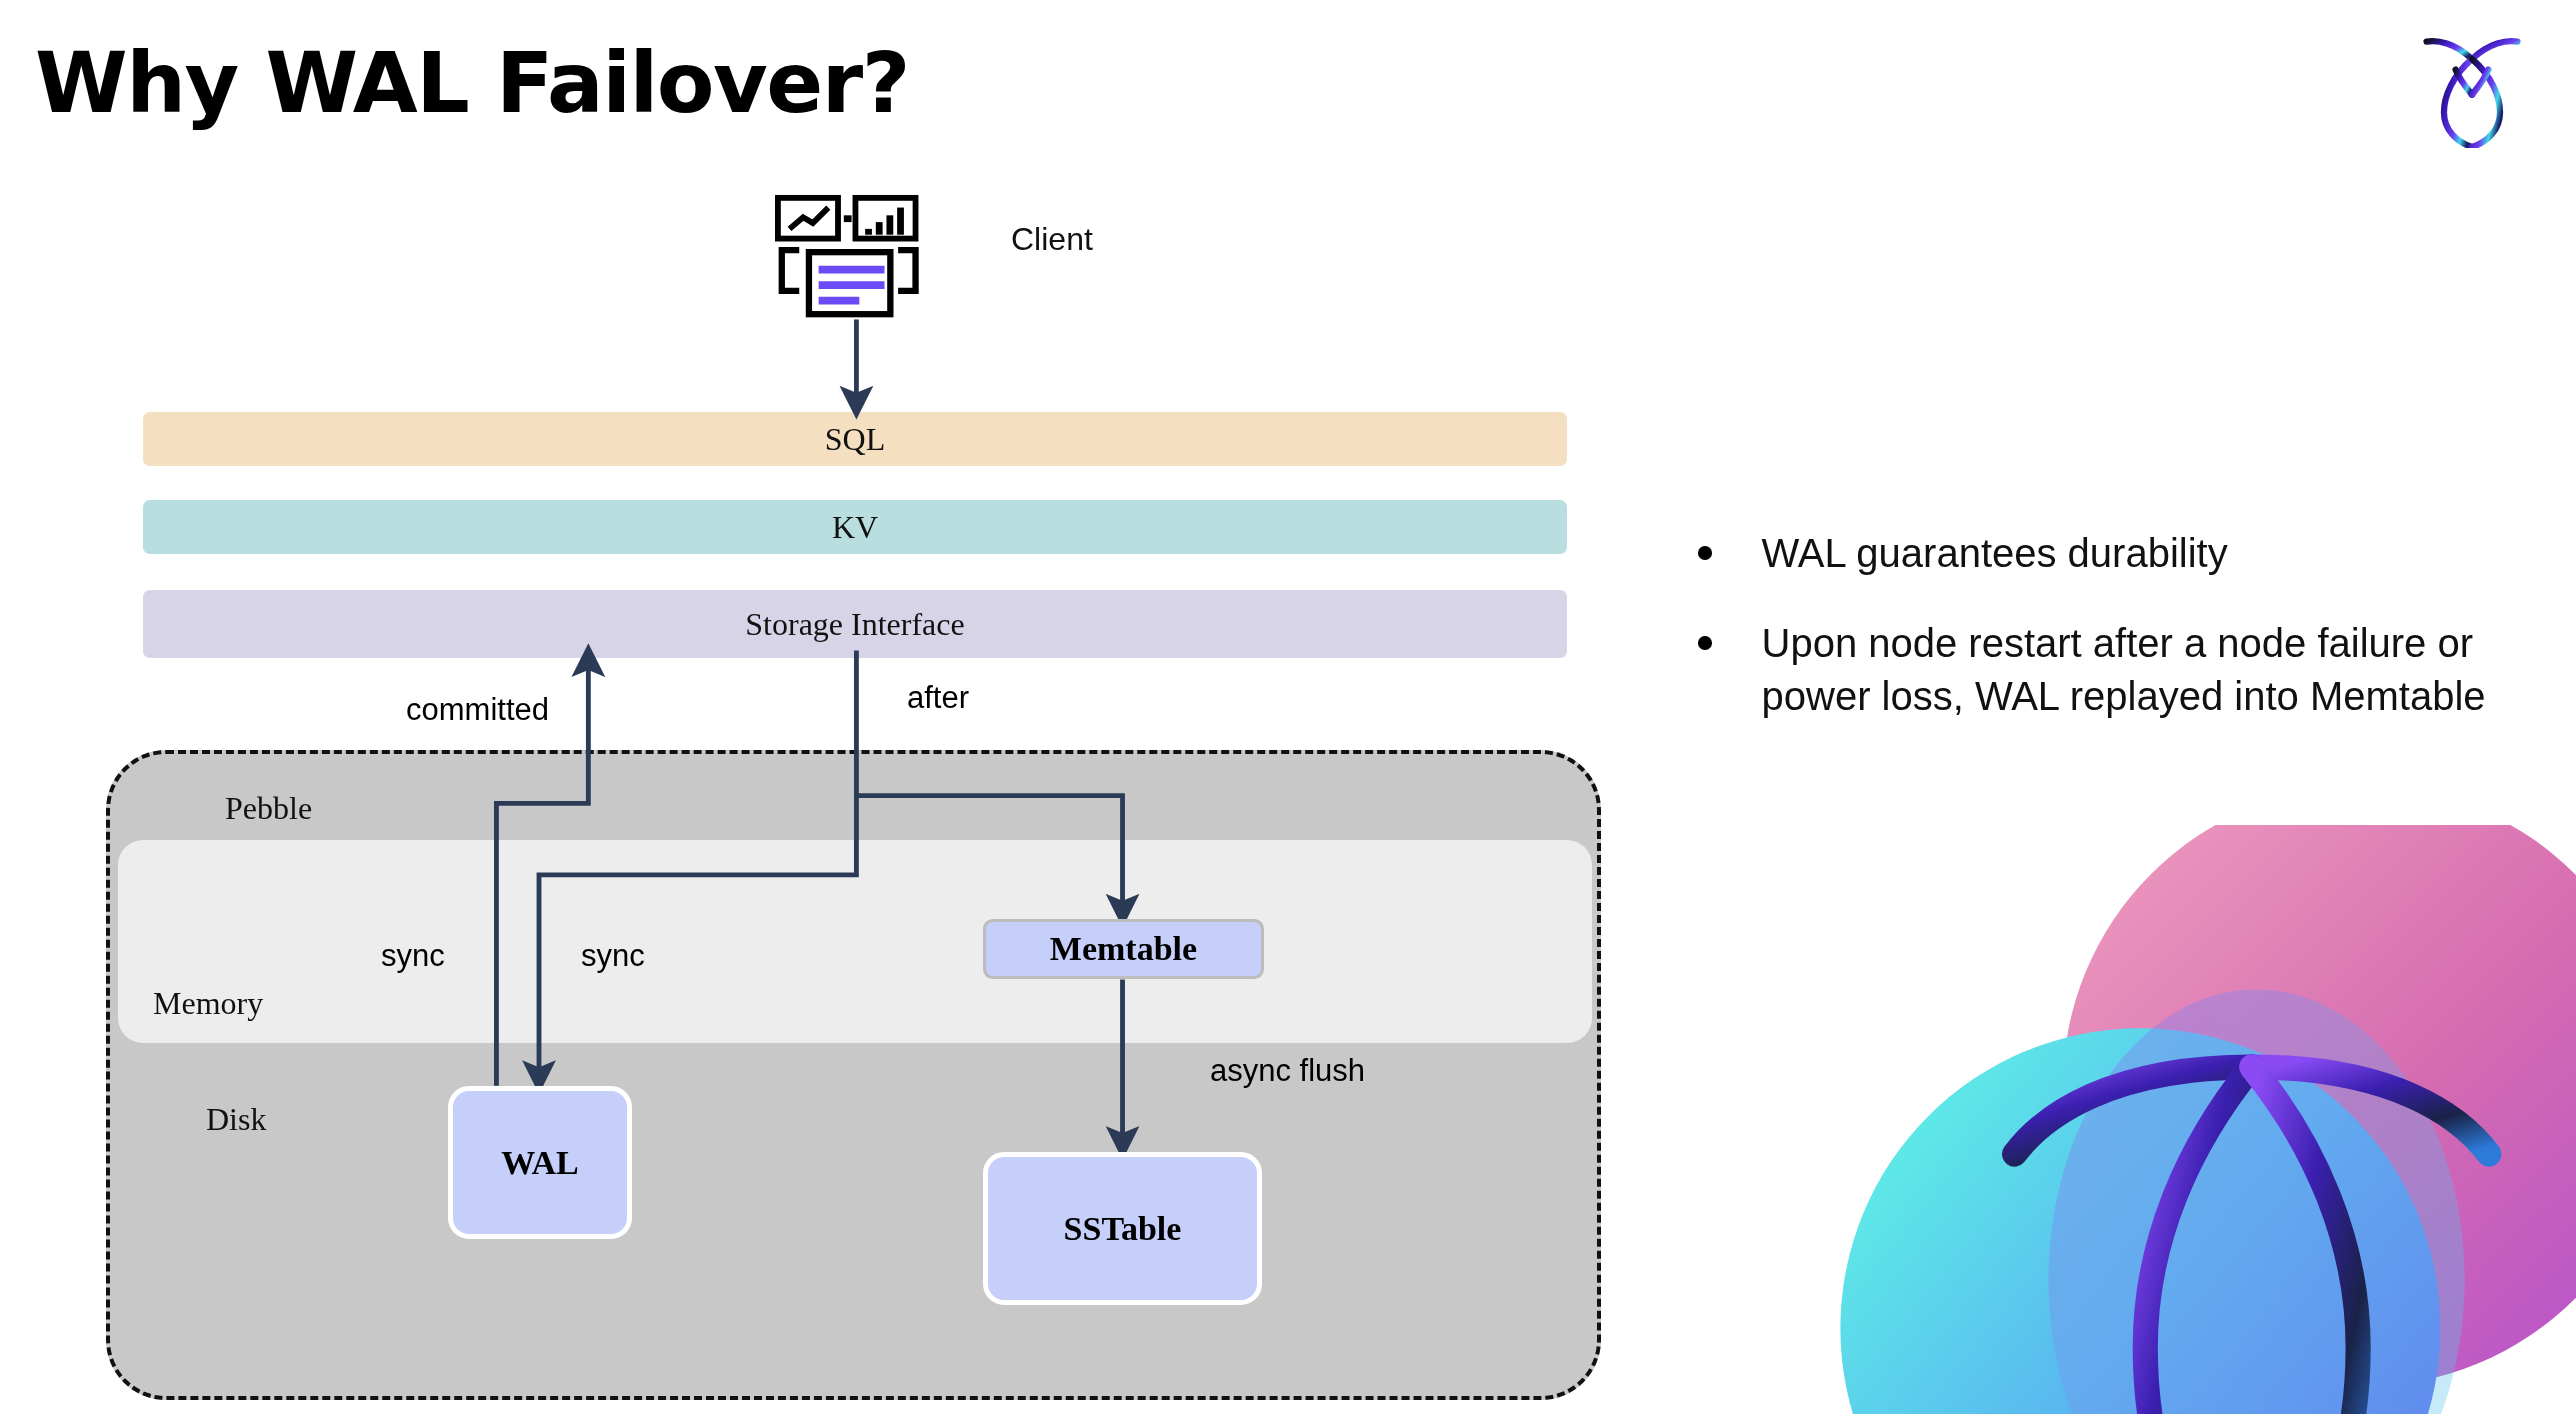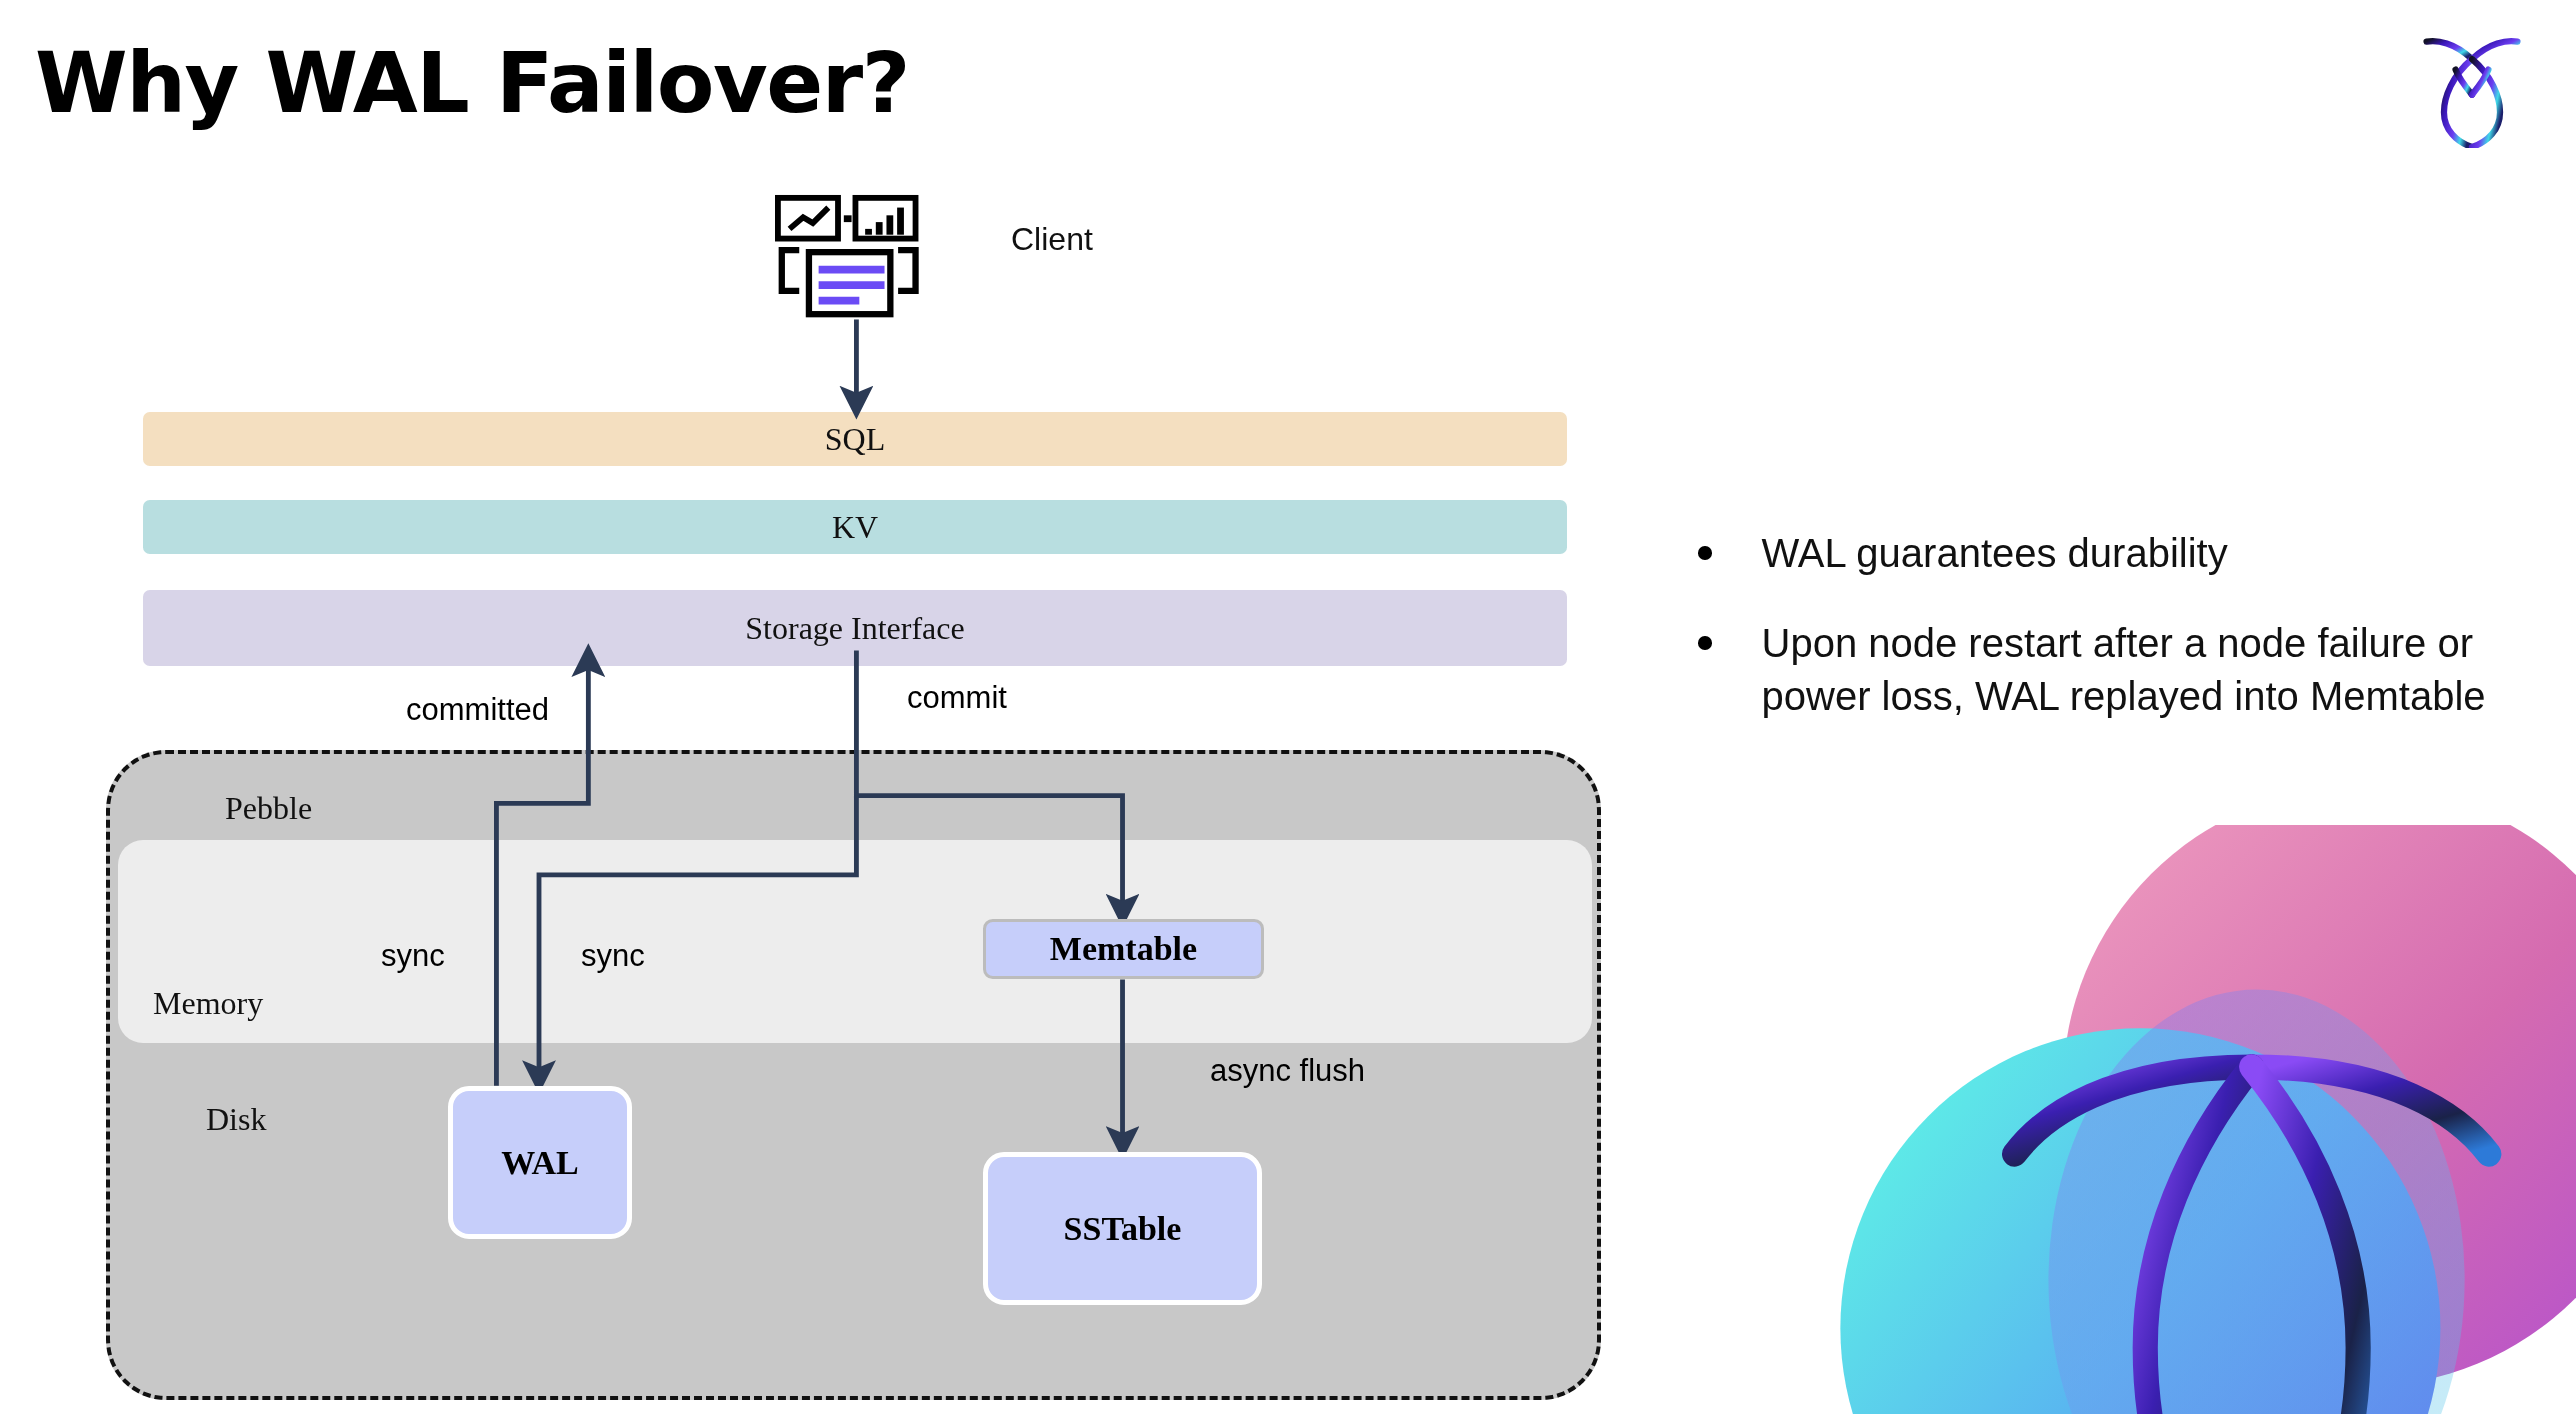--- a/index.html
+++ b/index.html
@@ -24,21 +24,21 @@
   .client-icon{position:absolute;left:774px;top:194px;width:160px;height:126px;}
   .client-label{position:absolute;left:1011px;top:221px;font-size:32px;color:#111;
                 font-family:"Liberation Sans",sans-serif;}
 
   
   .layer{position:absolute;left:143px;width:1424px;height:54px;border-radius:6.8px;
          display:flex;align-items:center;justify-content:center;
          font-family:"Liberation Serif",serif;font-size:32px;color:#111;}
   .layer-sql{top:400px;margin-top:12px;}
   .layer-kv{top:500px;}
-  .layer-storage{top:590px;height:76px;}
+  .layer-storage{top:590px;height:68px;}
 
   
   .pebble-box{position:absolute;left:106px;top:750px;width:1495px;height:650px;
               background:#c8c8c8;border:4.8px dashed #111;border-radius:60px;
               box-sizing:border-box;}
   .memory-box{position:absolute;left:118px;top:840px;width:1474px;height:203px;
               background:#ededed;border-radius:25px;}
 
   .zone-label{position:absolute;font-family:"Liberation Serif",serif;
               font-size:32px;color:#111;}
@@ -208,21 +208,21 @@
     <span>WAL</span>
   </div>
   <div class="node node-memtable">
     <span>Memtable</span>
   </div>
   <div class="node node-sstable">
     <span>SSTable</span>
   </div>
 
   <div class="edge-label lbl-committed">committed</div>
-  <div class="edge-label lbl-commit">commit</div>
+  <div class="edge-label lbl-commit">after</div>
   <div class="edge-label lbl-sync-left">sync</div>
   <div class="edge-label lbl-sync-right">sync</div>
   <div class="edge-label lbl-asyncflush">async flush</div>
 
   <div class="bullets">
     <div class="bullet-row">
       <div class="bullet-dot"></div>
       <div class="bullet-text">WAL guarantees durability</div>
     </div>
     <div class="bullet-row">

